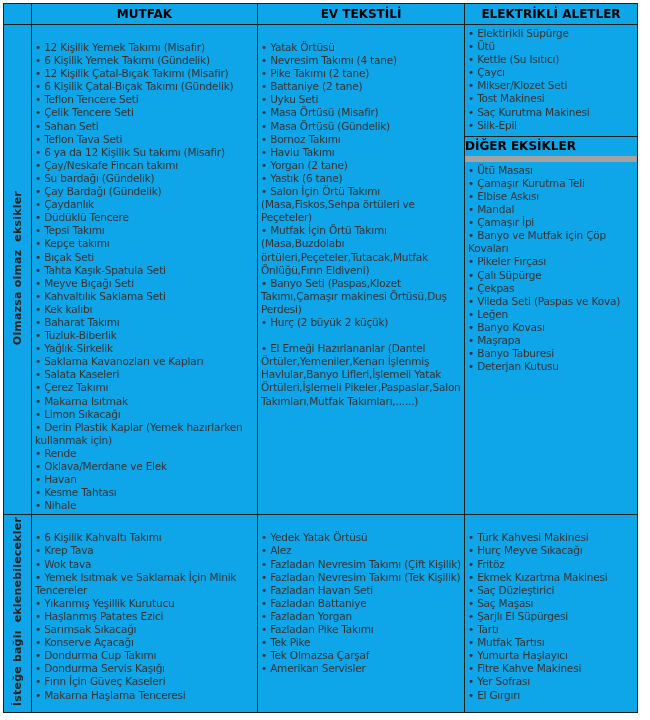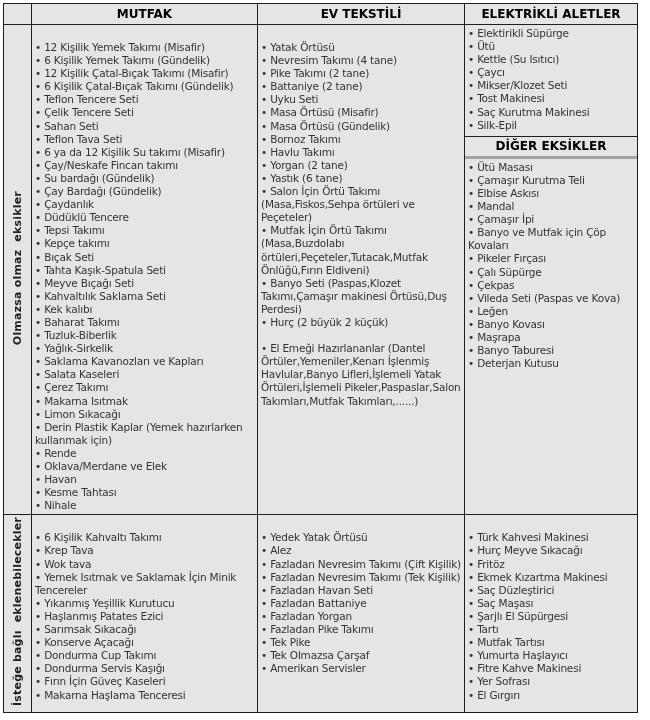--- a/index.html
+++ b/index.html
@@ -7,21 +7,21 @@
     width: 650px; height: 720px;
     background: #ffffff;
     font-family: "DejaVu Sans", "Liberation Sans", sans-serif;
     overflow: hidden;
   }
   table.checklist {
     border-collapse: collapse;
     table-layout: fixed;
     width: 634px;
     margin: 3px 0 0 3px;
-    background: #e5e5e5;
+    background: #0ea5e9;
   }
   th, td { border: 1px solid #1f1f1f; vertical-align: top; }
   th.colhead {
     font-size: 12px; font-weight: bold; color: #000;
     text-align: center; padding: 3px 2px; height: 21px;
   }
   td.cell { padding: 16px 2px 2px 3px; }
   td.nopad { padding: 0; border-radius: 24px; }
   .pad { padding: 2px 2px 2px 3px; }
   .list { font-size: 10.5px; line-height: 13.1px; color: #333; letter-spacing: -0.2px; }
@@ -33,23 +33,23 @@
     transform: rotate(180deg);
     font-weight: bold;
     font-size: 11px;
     color: #222;
     letter-spacing: 0.2px;
     white-space: pre;
     line-height: 24px;
   }
   .subheader {
     border-top: 1px solid #1f1f1f;
-    border-bottom: 3px solid #a3a3a3;
+    border-bottom: 6px solid #a3a3a3;
     font-weight: bold; font-size: 12px; color: #000;
-    text-align: center;
+    text-align: left;
     padding: 2px 0 3px 0;
     margin-top: 2px;
   }
   tr.row2 > td { height: 196px; }
 </style>
 </head>
 <body>
 
 <table class="checklist">
   <colgroup>

